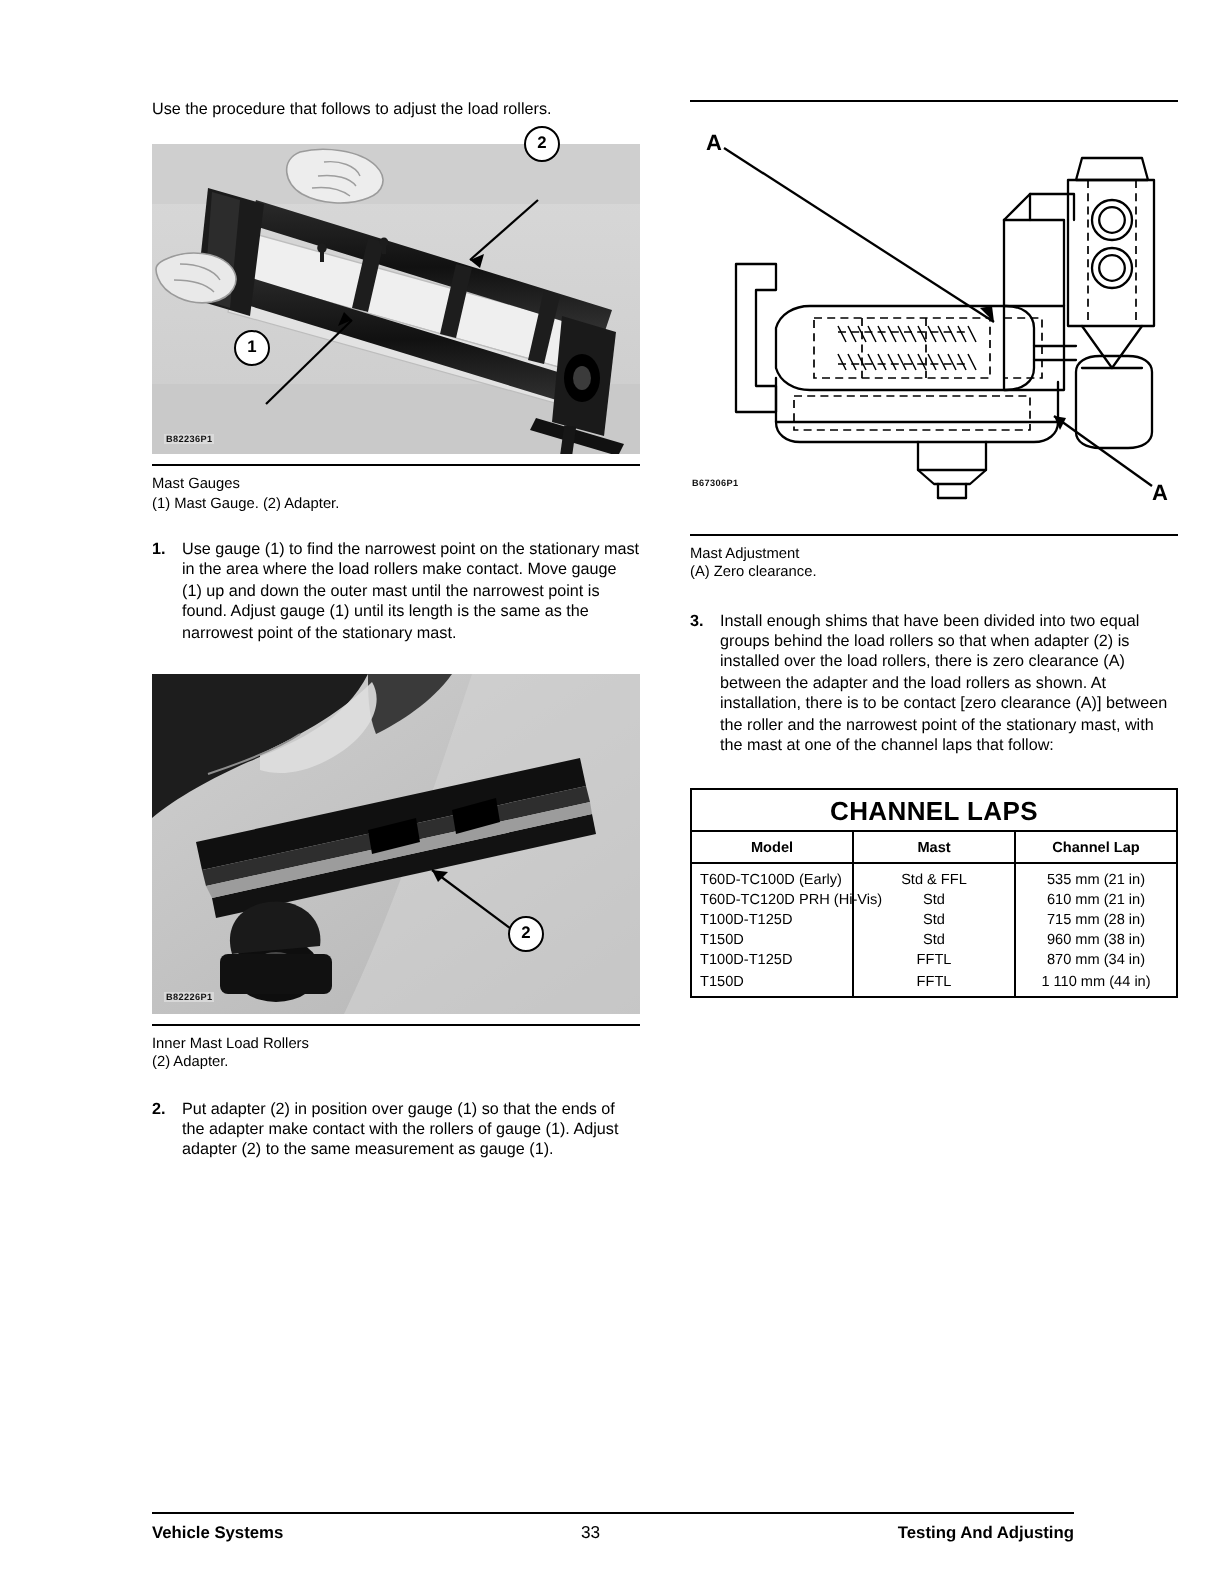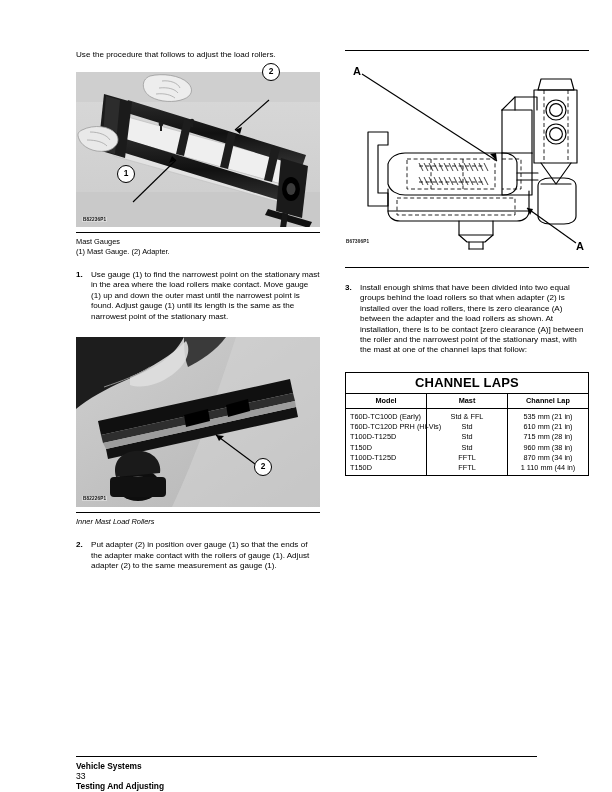--- a/index.html
+++ b/index.html
@@ -134,21 +134,20 @@
     border: 0;
     border-top: 1.6px solid #000;
     margin: 0 0 4px 0;
   }
   .footer-row {
     display: flex;
     justify-content: space-between;
     align-items: baseline;
     font-size: 8.4px;
     font-weight: bold;
-    flex-direction: column;
   }
   .footer-page { font-weight: normal; font-size: 8.6px; }
 
   .svgwrap { display: block; }
 </style>
 </head>
 <body>
 
 <div class="page">
 
@@ -271,21 +270,22 @@
           <line x1="183" y1="130" x2="140" y2="98" stroke="#000" stroke-width="1.1"></line>
           <polygon points="140,98 148,99 143,104" fill="#000"></polygon>
         </svg>
         <div class="photo-id" style="left:6px;bottom:6px;">B82226P1</div>
       </div>
       <div class="balloon" style="left:178px;top:121px;">2</div>
     </div>
 
     <hr class="rule" style="margin-top:5px;">
 
-    <p class="fig-caption" style="margin-top:4px;font-style:italic;">Inner Mast Load Rollers</p>
+    <p class="fig-caption" style="margin-top:4px;">Inner Mast Load Rollers</p>
+    <p class="fig-caption">(2) Adapter.</p>
 
     <div class="step" style="margin-top:14px;">
       <span class="step-num">2.</span>
       <span class="step-body">Put adapter (2) in position over gauge (1) so that the ends of the adapter make contact with the rollers of gauge (1). Adjust adapter (2) to the same measurement as gauge (1).</span>
     </div>
   </div>
 
   <div class="col-right">
 
     <hr class="rule" style="margin-bottom:2px;">
@@ -363,20 +363,22 @@
         <text x="8" y="22" font-family="Liberation Sans, sans-serif" font-size="11" font-weight="bold" fill="#000">A</text>
         <text x="231" y="197" font-family="Liberation Sans, sans-serif" font-size="11" font-weight="bold" fill="#000">A</text>
       </svg>
       <div style="position:relative;height:0;">
         <div class="photo-id" style="left:0px;top:-14px;background:transparent;">B67306P1</div>
       </div>
     </div>
 
     <hr class="rule" style="margin-top:14px;">
 
+    <p class="fig-caption" style="margin-top:4px;">Mast Adjustment</p>
+    <p class="fig-caption">(A) Zero clearance.</p>
 
     <div class="step" style="margin-top:15px;">
       <span class="step-num">3.</span>
       <span class="step-body">Install enough shims that have been divided into two equal groups behind the load rollers so that when adapter (2) is installed over the load rollers, there is zero clearance (A) between the adapter and the load rollers as shown. At installation, there is to be contact [zero clearance (A)] between the roller and the narrowest point of the stationary mast, with the mast at one of the channel laps that follow:</span>
     </div>
 
     <table class="channel" style="margin-top:16px;">
       <thead>
         <tr>
           <th class="title" colspan="3">CHANNEL LAPS</th>

